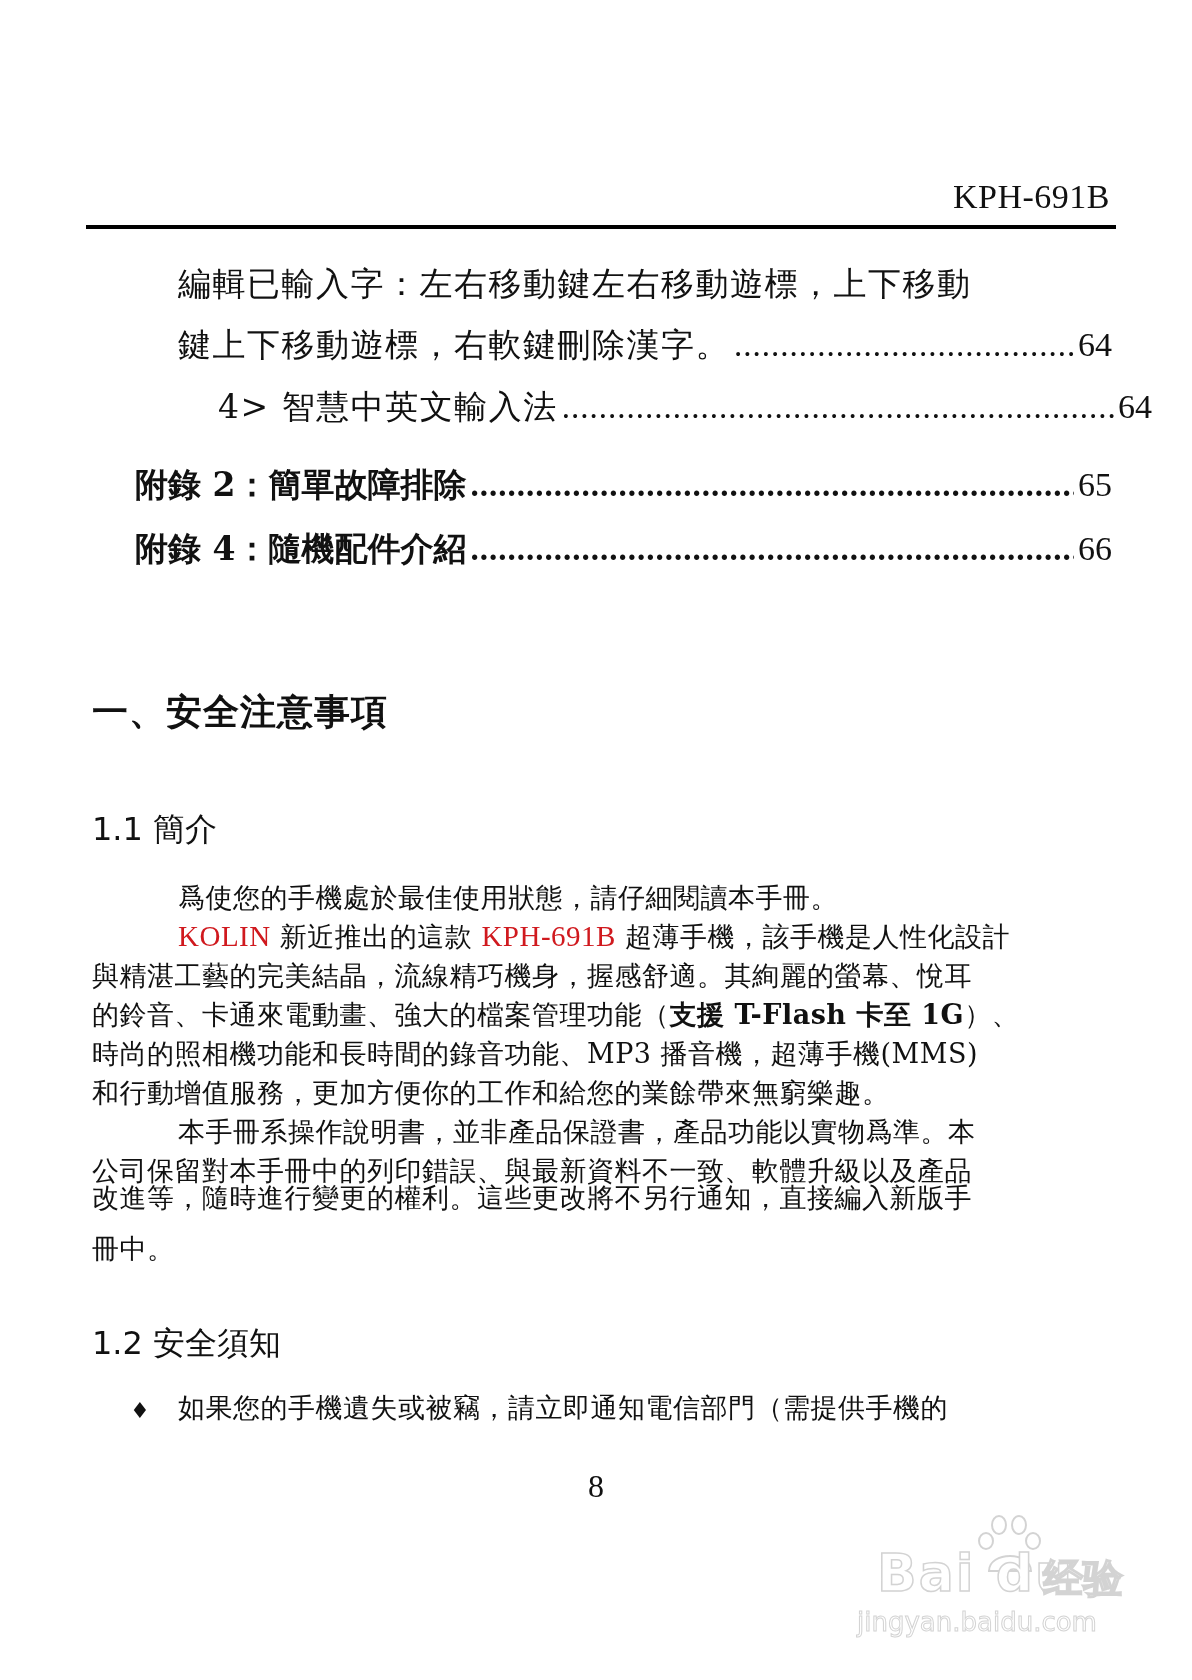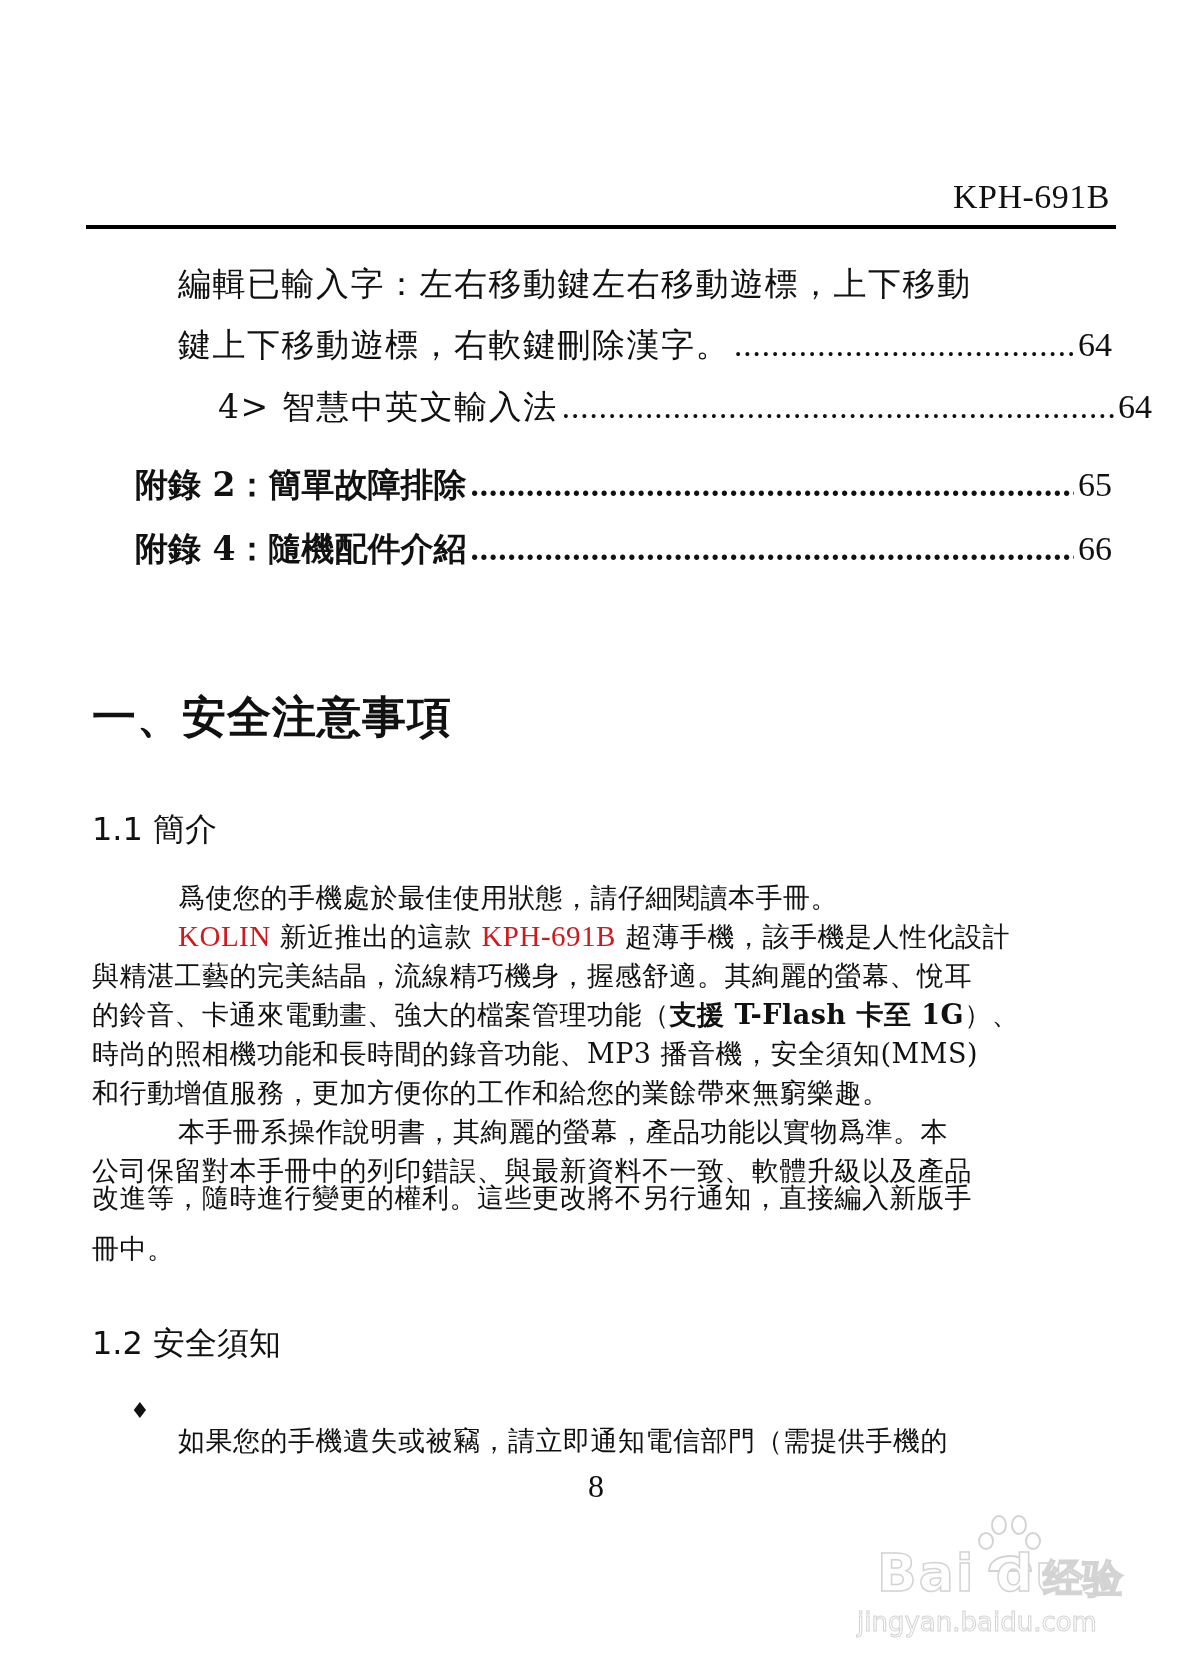--- a/index.html
+++ b/index.html
@@ -10,28 +10,28 @@
   .header-rule { left: 86px; top: 225px; width: 1030px; height: 4px; background: #000; }
 
   .toc-row { position: absolute; display: flex; align-items: baseline; font-size: 33px; white-space: nowrap; }
   .toc-row .label { flex: 0 0 auto; }
   .toc-row .leader { flex: 1 1 auto; overflow: hidden; margin: 0 4px; font-family: "Liberation Serif", serif; letter-spacing: 1px; }
   .toc-row .leader::before { content: "......................................................................................................................................................................"; }
   .toc-row .page { flex: 0 0 auto; font-family: "Liberation Serif", serif; font-size: 34px; }
   .toc-plain { position: absolute; font-size: 33px; white-space: nowrap; letter-spacing: 1.5px; }
   .toc-bold { font-weight: bold; }
 
-  .chapter-title { left: 92px; top: 688px; font-size: 44px; font-weight: bold; letter-spacing: 1px; }
+  .chapter-title { left: 92px; top: 688px; font-size: 36px; font-weight: bold; letter-spacing: 1px; }
   .section-title { font-size: 32px; font-family: "DejaVu Sans", "Liberation Sans", sans-serif; }
   .para-line { position: absolute; left: 92px; width: 1020px; font-size: 27px; white-space: nowrap; letter-spacing: 0.5px; text-align: justify; }
   .indent { padding-left: 86px; width: 934px; }
   .brand { color: #d0191e; font-family: "Liberation Serif", serif; font-size: 29px; }
   .bold-run { font-weight: bold; }
   .bullet { left: 130px; top: 1398px; font-size: 22px; }
-  .bullet-text { left: 178px; top: 1390px; font-size: 27px; white-space: nowrap; letter-spacing: 0.5px; margin-top: 33px; }
+  .bullet-text { left: 178px; top: 1390px; font-size: 27px; white-space: nowrap; letter-spacing: 0.5px; }
   .page-number { left: 0; width: 1192px; top: 1468px; text-align: center; font-family: "Liberation Serif", serif; font-size: 32px; }
 
   .watermark { left: 855px; top: 1515px; width: 285px; height: 130px; opacity: 0.9; }
   .wm-text { position: absolute; font-family: "DejaVu Sans", sans-serif; color: #fff; font-weight: bold;
              -webkit-text-stroke: 1.5px #cfcfcf; }
   .wm-bai { left: 2px; top: 28px; font-size: 52px; letter-spacing: 2px; margin-left: 20px; }
   .wm-cn { left: 188px; top: 36px; font-size: 40px; }
   .wm-url { left: 2px; top: 92px; font-size: 26px; font-weight: normal; -webkit-text-stroke: 1px #cfcfcf; }
 </style>
 </head>
@@ -74,23 +74,23 @@
 
 <div>
   <div class="para-line indent" style="top:880px;">爲使您的手機處於最佳使用狀態，請仔細閱讀本手冊。</div>
   <div class="para-line indent" style="top:919px;">
     <span class="brand">KOLIN</span><span> 新近推出的這款 </span><span class="brand">KPH-691B</span><span> 超薄手機，該手機是人性化設計</span>
   </div>
   <div class="para-line" style="top:958px;">與精湛工藝的完美結晶，流線精巧機身，握感舒適。其絢麗的螢幕、悅耳</div>
   <div class="para-line" style="top:997px;">
     <span>的鈴音、卡通來電動畫、強大的檔案管理功能（</span><span class="bold-run">支援 T-Flash 卡至 1G</span><span>）、</span>
   </div>
-  <div class="para-line" style="top:1036px;">時尚的照相機功能和長時間的錄音功能、MP3  播音機，安全須知(MMS)</div>
+  <div class="para-line" style="top:1036px;">時尚的照相機功能和長時間的錄音功能、MP3  播音機，超薄手機(MMS)</div>
   <div class="para-line" style="top:1075px;">和行動增值服務，更加方便你的工作和給您的業餘帶來無窮樂趣。</div>
-  <div class="para-line indent" style="top:1114px;">本手冊系操作說明書，其絢麗的螢幕，產品功能以實物爲準。本</div>
+  <div class="para-line indent" style="top:1114px;">本手冊系操作說明書，並非產品保證書，產品功能以實物爲準。本</div>
   <div class="para-line" style="top:1153px;">公司保留對本手冊中的列印錯誤、與最新資料不一致、軟體升級以及產品</div>
   <div class="para-line" style="top:1180px;">改進等，隨時進行變更的權利。這些更改將不另行通知，直接編入新版手</div>
   <div class="para-line" style="top:1231px;">冊中。</div>
 </div>
 
 <div class="abs section-title" style="left:92px; top:1322px;">1.2  安全須知</div>
 <div class="abs bullet">♦</div>
 <div class="abs bullet-text">如果您的手機遺失或被竊，請立即通知電信部門（需提供手機的</div>
 
 <div class="abs page-number">8</div>

